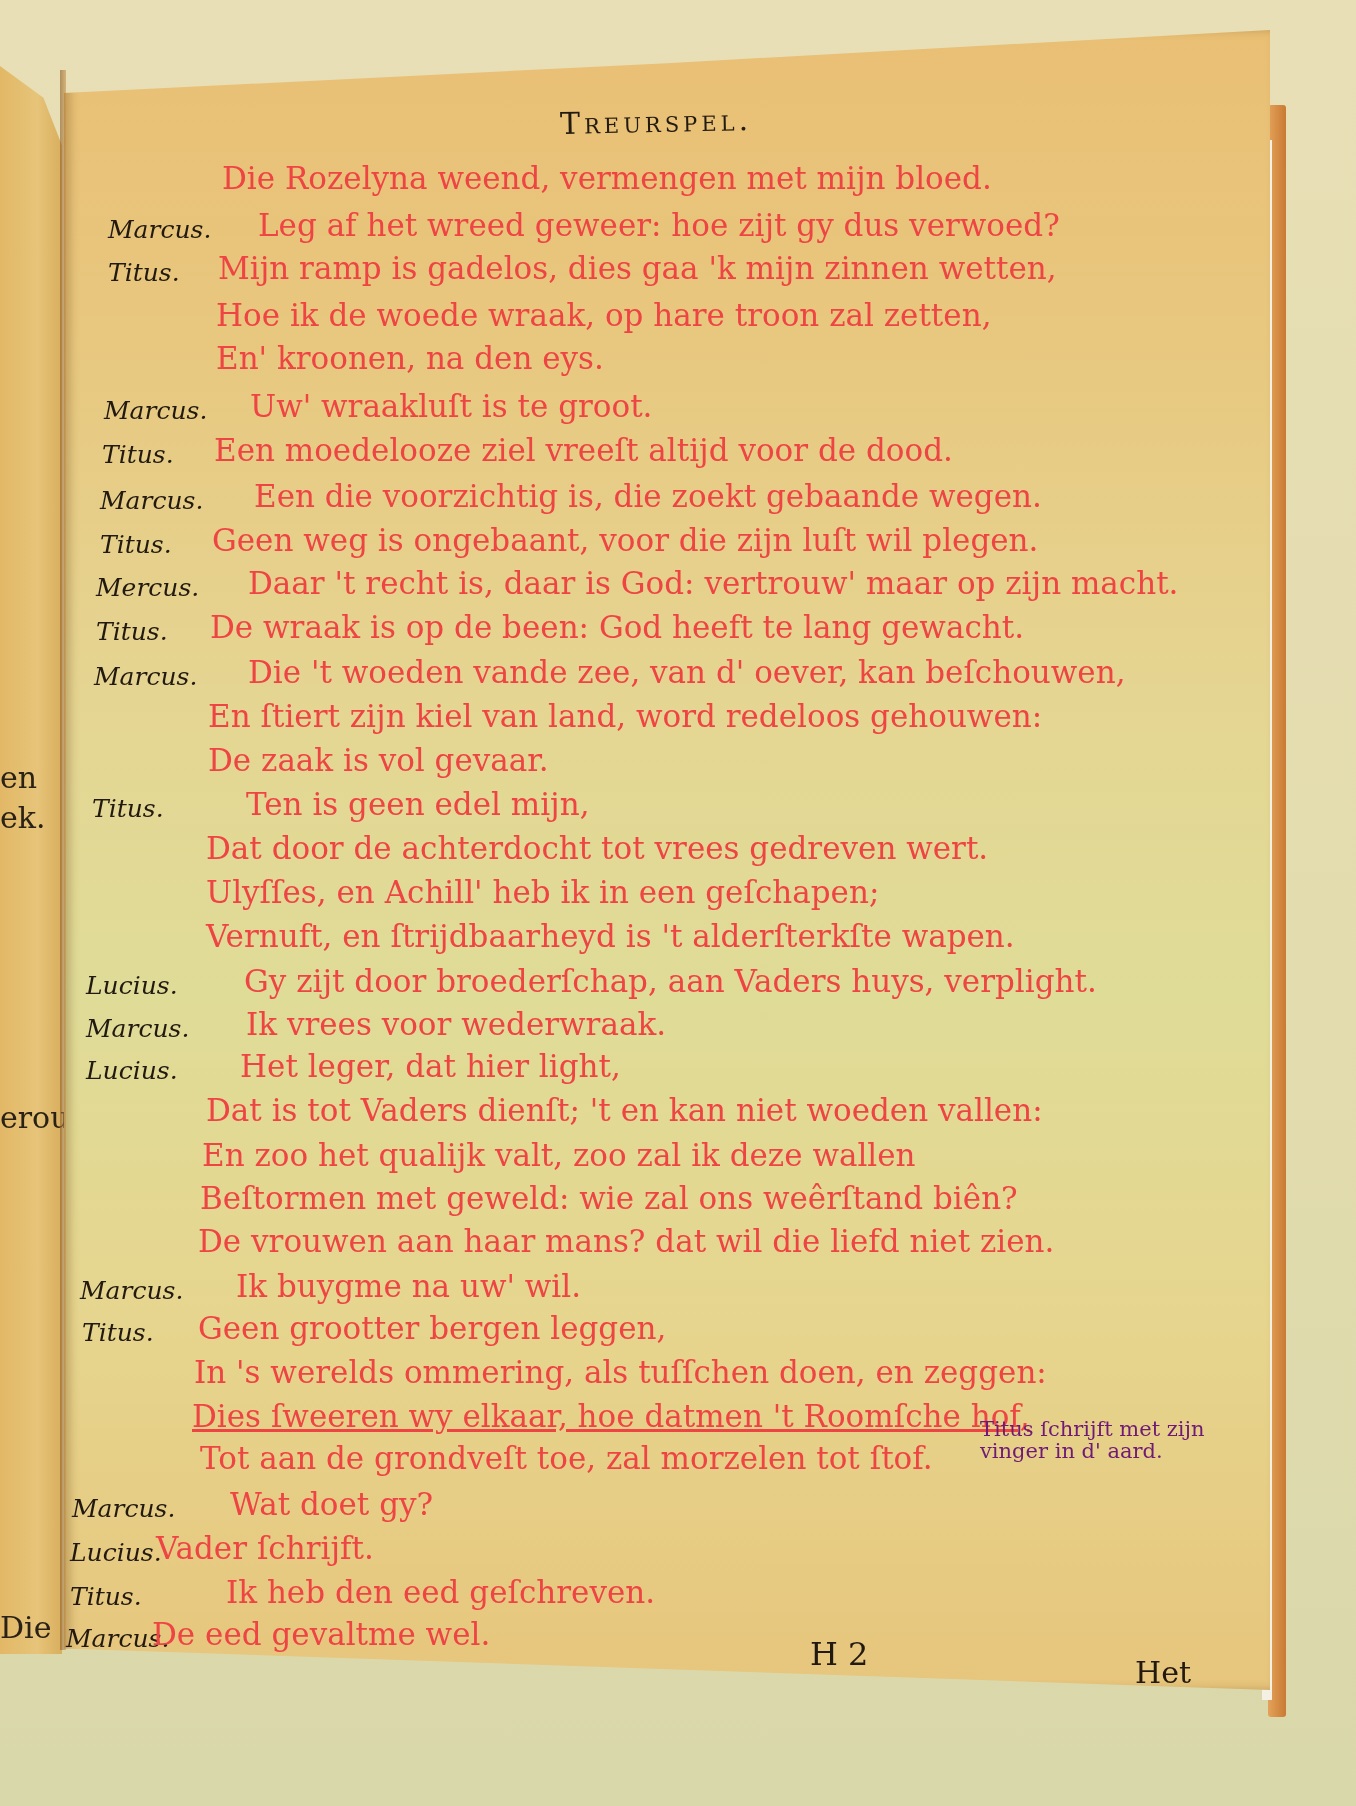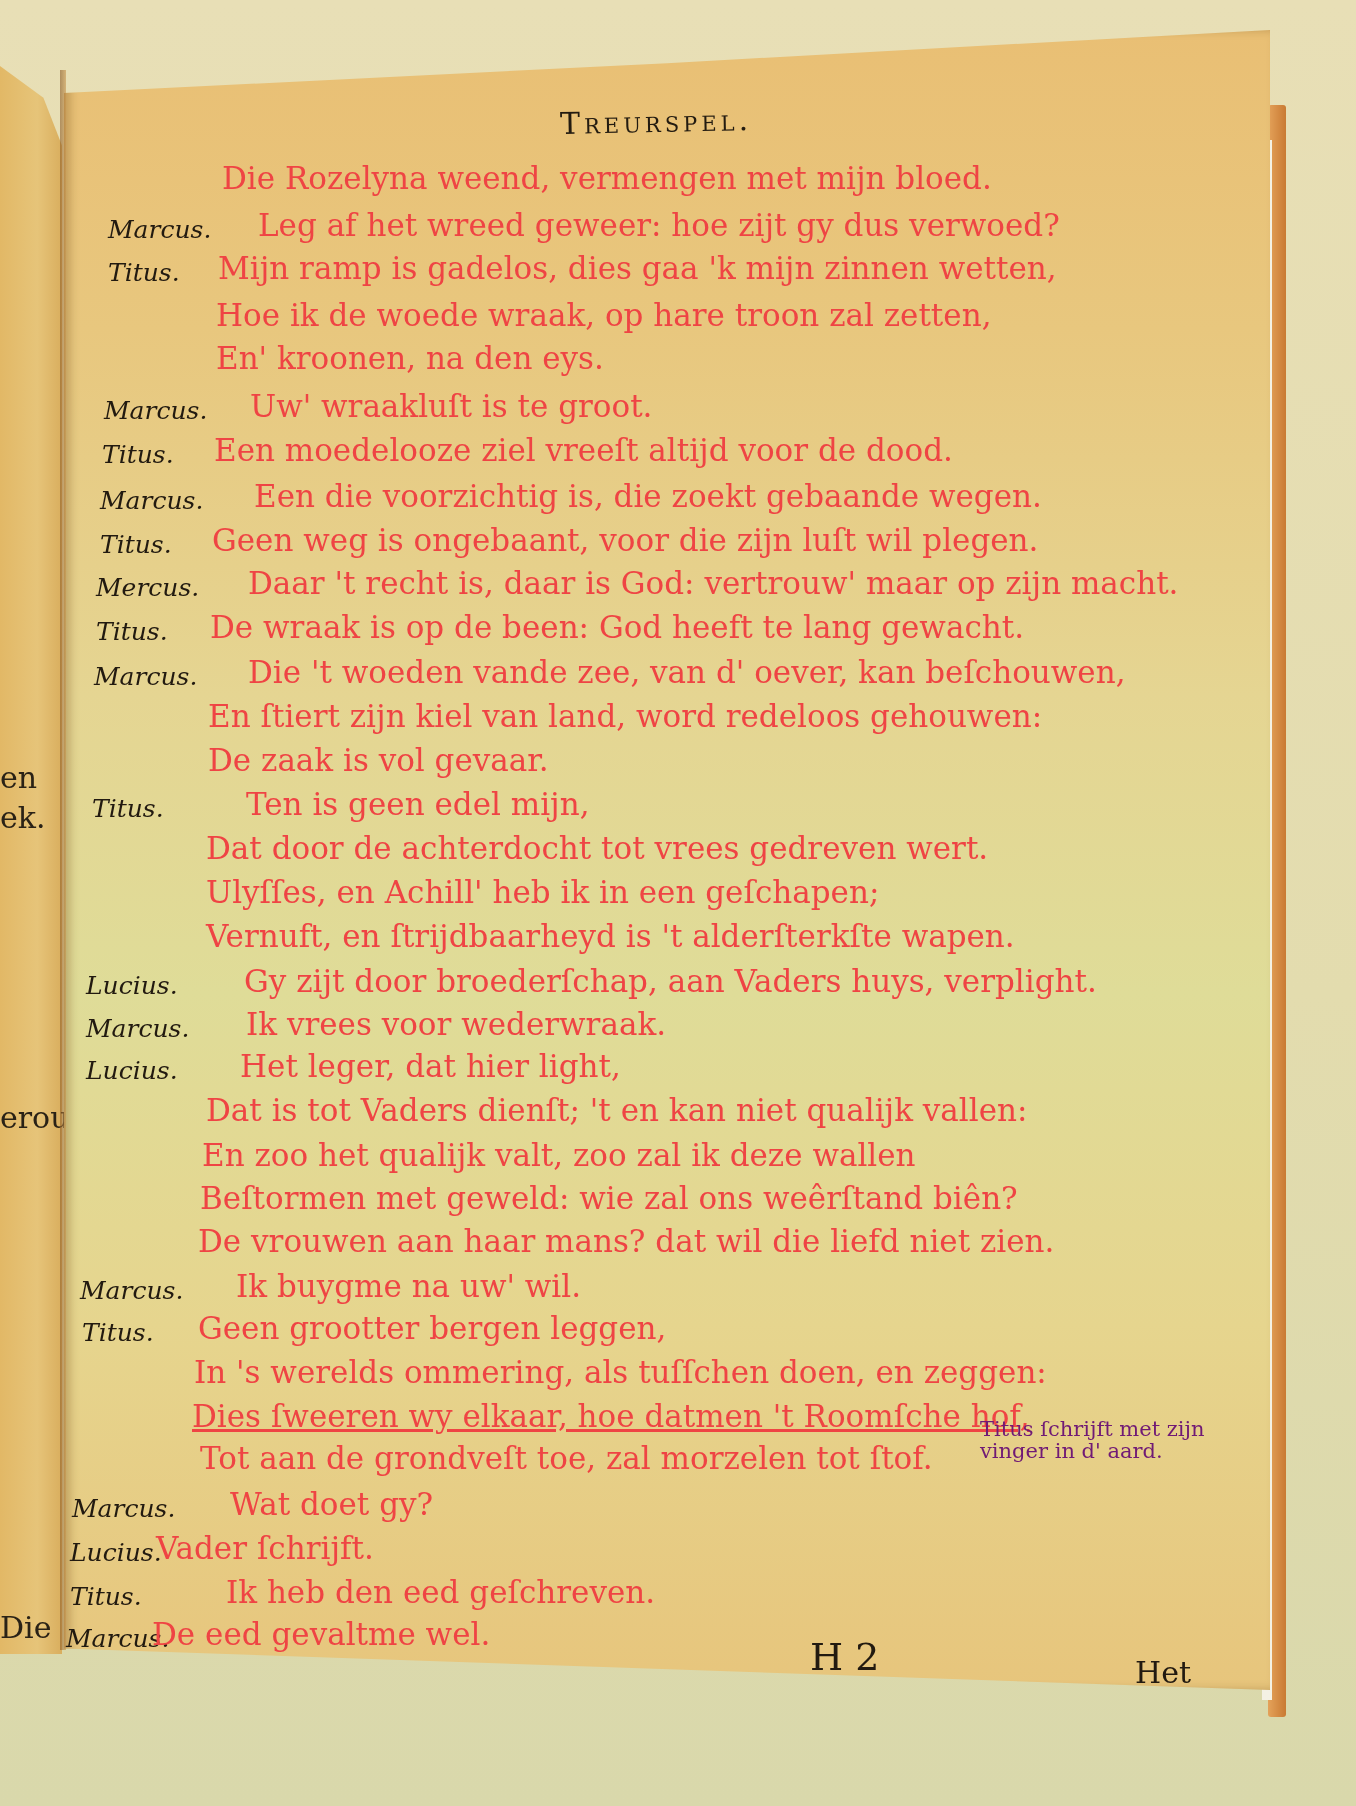--- a/index.html
+++ b/index.html
@@ -32,21 +32,21 @@
     box-shadow: inset 6px 0 10px rgba(120,80,30,.35);
   }
   .gutter { position:absolute; left:60px; top:70px; width:6px; height:1580px; background:linear-gradient(90deg,#8a5a26,#c89650); opacity:.6; }
   .running-head {
     position:absolute; left:560px; top:104px; font-size:30px; letter-spacing:4px;
     color:#231b10; font-variant: small-caps; transform: rotate(-1.2deg);
   }
   .line { position:absolute; font-size:31px; color:#ef4444; white-space:nowrap; }
   .speaker { position:absolute; font-size:25px; font-style:italic; color:#221a10; white-space:nowrap; }
   .stage { position:absolute; font-size:21px; color:#701a75; line-height:22px; white-space:nowrap; }
-  .sig { position:absolute; font-size:38px; color:#221a10; }
+  .sig { position:absolute; font-size:32px; color:#221a10; }
   .catch { position:absolute; font-size:30px; color:#221a10; }
 </style>
 </head>
 <body>
 
 <div class="left-page"></div>
 <div class="left-frag" style="top:760px;">en</div>
 <div class="left-frag" style="top:800px;">ek.</div>
 <div class="left-frag" style="top:1100px;">erou:</div>
 <div class="left-frag" style="top:1610px;">Die</div>
@@ -87,21 +87,21 @@
     <div class="line" style="left: 246px; top: 786px;">Ten is geen edel mijn,</div>
     <div class="line" style="left: 206px; top: 830px;">Dat door de achterdocht tot vrees gedreven wert.</div>
     <div class="line" style="left: 206px; top: 874px;">Ulyſſes, en Achill' heb ik in een geſchapen;</div>
     <div class="line" style="left: 206px; top: 918px;">Vernuft, en ſtrijdbaarheyd is 't alderſterkſte wapen.</div>
     <div class="speaker" style="left: 86px; top: 971px;">Lucius.</div>
     <div class="line" style="left: 244px; top: 963px;">Gy zijt door broederſchap, aan Vaders huys, verplight.</div>
     <div class="speaker" style="left: 86px; top: 1014px;">Marcus.</div>
     <div class="line" style="left: 210px; top: 1006px; margin-left: 36px;">Ik vrees voor wederwraak.</div>
     <div class="speaker" style="left: 86px; top: 1056px;">Lucius.</div>
     <div class="line" style="left: 240px; top: 1048px;">Het leger, dat hier light,</div>
-    <div class="line" style="left: 206px; top: 1092px;">Dat is tot Vaders dienſt; 't en kan niet qualijk vallen:</div>
+    <div class="line" style="left: 206px; top: 1092px;">Dat is tot Vaders dienſt; 't en kan niet woeden vallen:</div>
     <div class="line" style="left: 202px; top: 1137px;">En zoo het qualijk valt, zoo zal ik deze wallen</div>
     <div class="line" style="left: 200px; top: 1180px;">Beſtormen met geweld: wie zal ons weêrſtand biên?</div>
     <div class="line" style="left: 198px; top: 1223px;">De vrouwen aan haar mans? dat wil die liefd niet zien.</div>
     <div class="speaker" style="left: 80px; top: 1276px;">Marcus.</div>
     <div class="line" style="left: 236px; top: 1268px;">Ik buygme na uw' wil.</div>
     <div class="speaker" style="left: 82px; top: 1318px;">Titus.</div>
     <div class="line" style="left: 198px; top: 1310px;">Geen grootter bergen leggen,</div>
     <div class="line" style="left: 194px; top: 1354px;">In 's werelds ommering, als tuſſchen doen, en zeggen:</div>
     <div class="line" style="left: 192px; top: 1398px; text-decoration: underline;">Dies ſweeren wy elkaar, hoe datmen 't Roomſche hof,</div>
     <div class="line" style="left: 200px; top: 1440px;">Tot aan de grondveſt toe, zal morzelen tot ſtof.</div>

